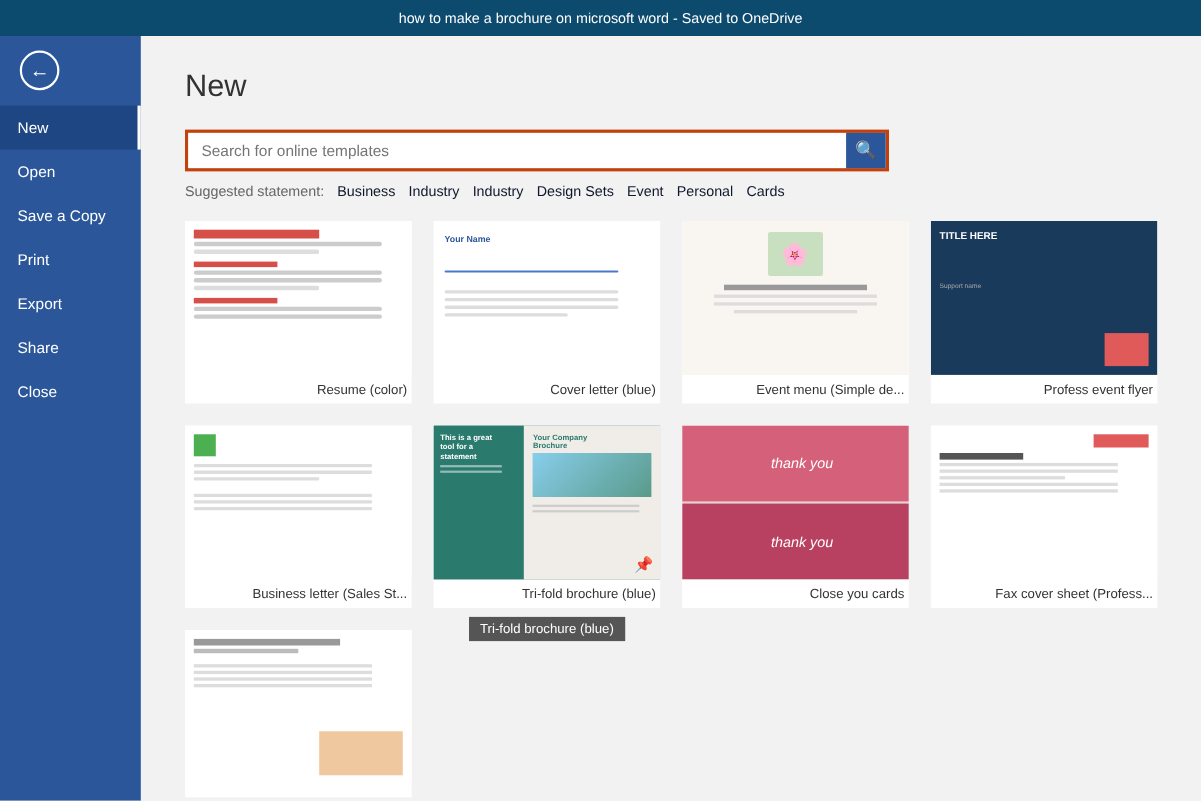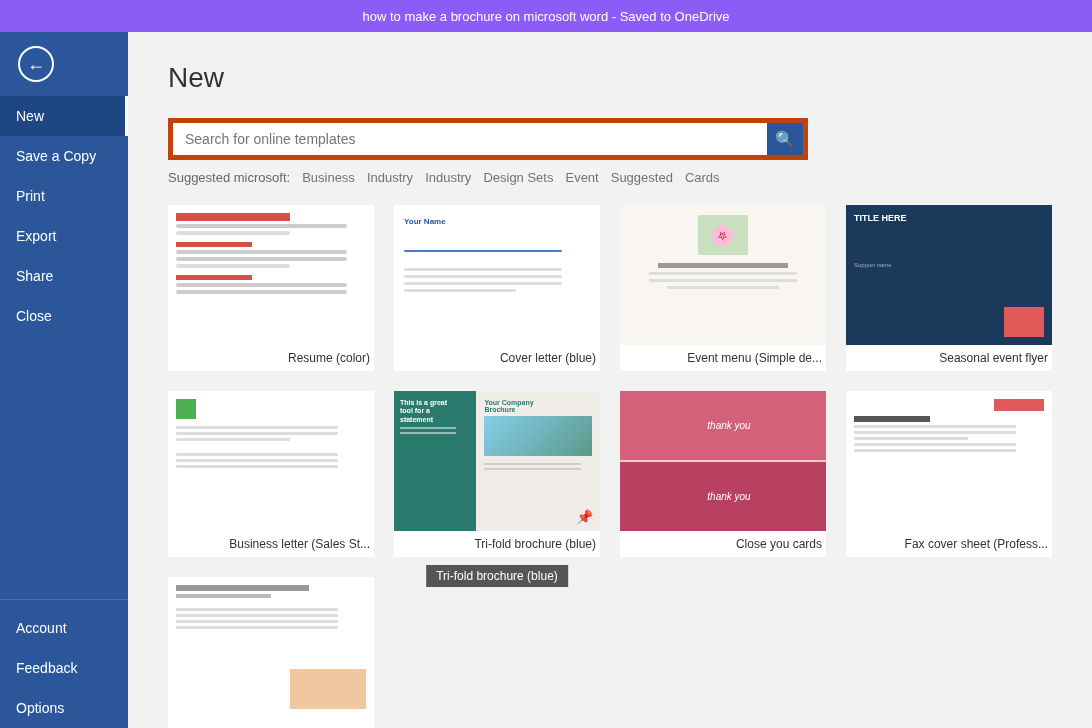--- a/index.html
+++ b/index.html
@@ -1,19 +1,19 @@
 <!DOCTYPE html>
 <html><head>
   <meta charset="utf-8">
   <style>
     * { box-sizing: border-box; margin: 0; padding: 0; }
     body { font-family: 'Segoe UI', sans-serif; background: #f2f2f2; display: flex; flex-direction: column; height: 728px; overflow: hidden; }
 
     .title-bar {
-      background: #8b5cf6;
+      background: #0c4a6e;
       color: white;
       text-align: center;
       font-size: 13px;
       padding: 8px 0;
       position: fixed;
       top: 0; left: 0; right: 0;
       height: 32px;
       display: flex;
       align-items: center;
       justify-content: center;
@@ -104,21 +104,21 @@
     }
 
     .search-area {
       margin-bottom: 20px;
     }
 
     .search-box {
       display: flex;
       width: 100%;
       max-width: 640px;
-      border: 5px solid #c2410c;
+      border: 3px solid #c2410c;
       background: white;
     }
 
     .search-input {
       flex: 1;
       padding: 8px 12px;
       font-size: 14px;
       border: none;
       outline: none;
       color: #999;
@@ -144,21 +144,21 @@
       margin-top: 10px;
     }
 
     .suggested-label {
       font-size: 13px;
       color: #666;
     }
 
     .suggested-tag {
       font-size: 13px;
-      color: #737373;
+      color: #0f172a;
       cursor: pointer;
     }
 
     .templates-grid {
       display: grid;
       grid-template-columns: repeat(4, 1fr);
       gap: 20px;
       margin-top: 16px;
     }
 
@@ -289,21 +289,21 @@
     .thumb-thankyou {
       background: #e8d0d0;
       width: 100%;
       height: 100%;
       display: flex;
       flex-direction: column;
       gap: 2px;
     }
     .thumb-thankyou-top { flex: 1; background: #d4607a; display: flex; align-items: center; justify-content: center; }
     .thumb-thankyou-bottom { flex: 1; background: #b84060; display: flex; align-items: center; justify-content: center; }
-    .thumb-thankyou-text { color: white; font-size: 10px; font-style: italic; padding-left: 12px; }
+    .thumb-thankyou-text { color: white; font-size: 13px; font-style: italic; padding-left: 12px; }
 
     
     .thumb-fax {
       background: white;
       width: 100%;
       height: 100%;
       padding: 8px;
       display: flex;
       flex-direction: column;
       gap: 3px;
@@ -370,69 +370,60 @@
   <div class="sidebar">
     <div class="back-button">
       <div class="back-circle">←</div>
     </div>
 
     <div class="sidebar-nav">
       <div class="sidebar-item active">
         <span>New</span>
       </div>
       <div class="sidebar-item">
+        <span>Open</span>
+      </div>
+      <div class="sidebar-item">
         <span>Save a Copy</span>
       </div>
       <div class="sidebar-item">
         <span>Print</span>
       </div>
       <div class="sidebar-item">
         <span>Export</span>
       </div>
       <div class="sidebar-item">
         <span>Share</span>
       </div>
       <div class="sidebar-item">
         <span>Close</span>
       </div>
     </div>
 
     <div style="flex:1"></div>
 
-    <div class="sidebar-nav">
-      <div class="sidebar-divider"></div>
-      <div class="sidebar-item">
-        <span>Account</span>
-      </div>
-      <div class="sidebar-item">
-        <span>Feedback</span>
-      </div>
-      <div class="sidebar-item">
-        <span>Options</span>
-      </div>
-    </div>
   </div>
 
   <div class="main-content">
     <h1 class="page-title">New</h1>
 
     <div class="search-area">
       <div class="search-box">
         <input class="search-input" type="text" placeholder="Search for online templates" style="">
         <button class="search-button">🔍</button>
       </div>
 
       <div class="suggested-searches">
-        <span class="suggested-label">Suggested microsoft:</span>
+        <span class="suggested-label">Suggested statement:</span>
         <span class="suggested-tag">Business</span>
         <span class="suggested-tag">Industry</span>
         <span class="suggested-tag">Industry</span>
         <span class="suggested-tag">Design Sets</span>
         <span class="suggested-tag">Event</span>
-        <span class="suggested-tag">Suggested</span>
+        <span class="suggested-tag">Personal</span>
         <span class="suggested-tag">Cards</span>
       </div>
     </div>
 
     <div class="templates-grid">
 
       <div class="template-card-wrapper">
         <div class="template-card">
           <div class="template-thumbnail">
             <div class="thumb-resume">
@@ -486,21 +477,21 @@
 
       <div class="template-card-wrapper">
         <div class="template-card">
           <div class="template-thumbnail">
             <div class="thumb-seasonal">
               <div class="thumb-seasonal-title">TITLE HERE</div>
               <div style="font-size:6px;color:#aaa;">Support name</div>
               <div class="thumb-seasonal-accent"></div>
             </div>
           </div>
-          <div class="template-label">Seasonal event flyer</div>
+          <div class="template-label">Profess event flyer</div>
         </div>
       </div>
 
       <div class="template-card-wrapper">
         <div class="template-card">
           <div class="template-thumbnail">
             <div class="thumb-business">
               <div class="thumb-biz-header">
                 <div class="thumb-biz-logo"></div>
               </div>

